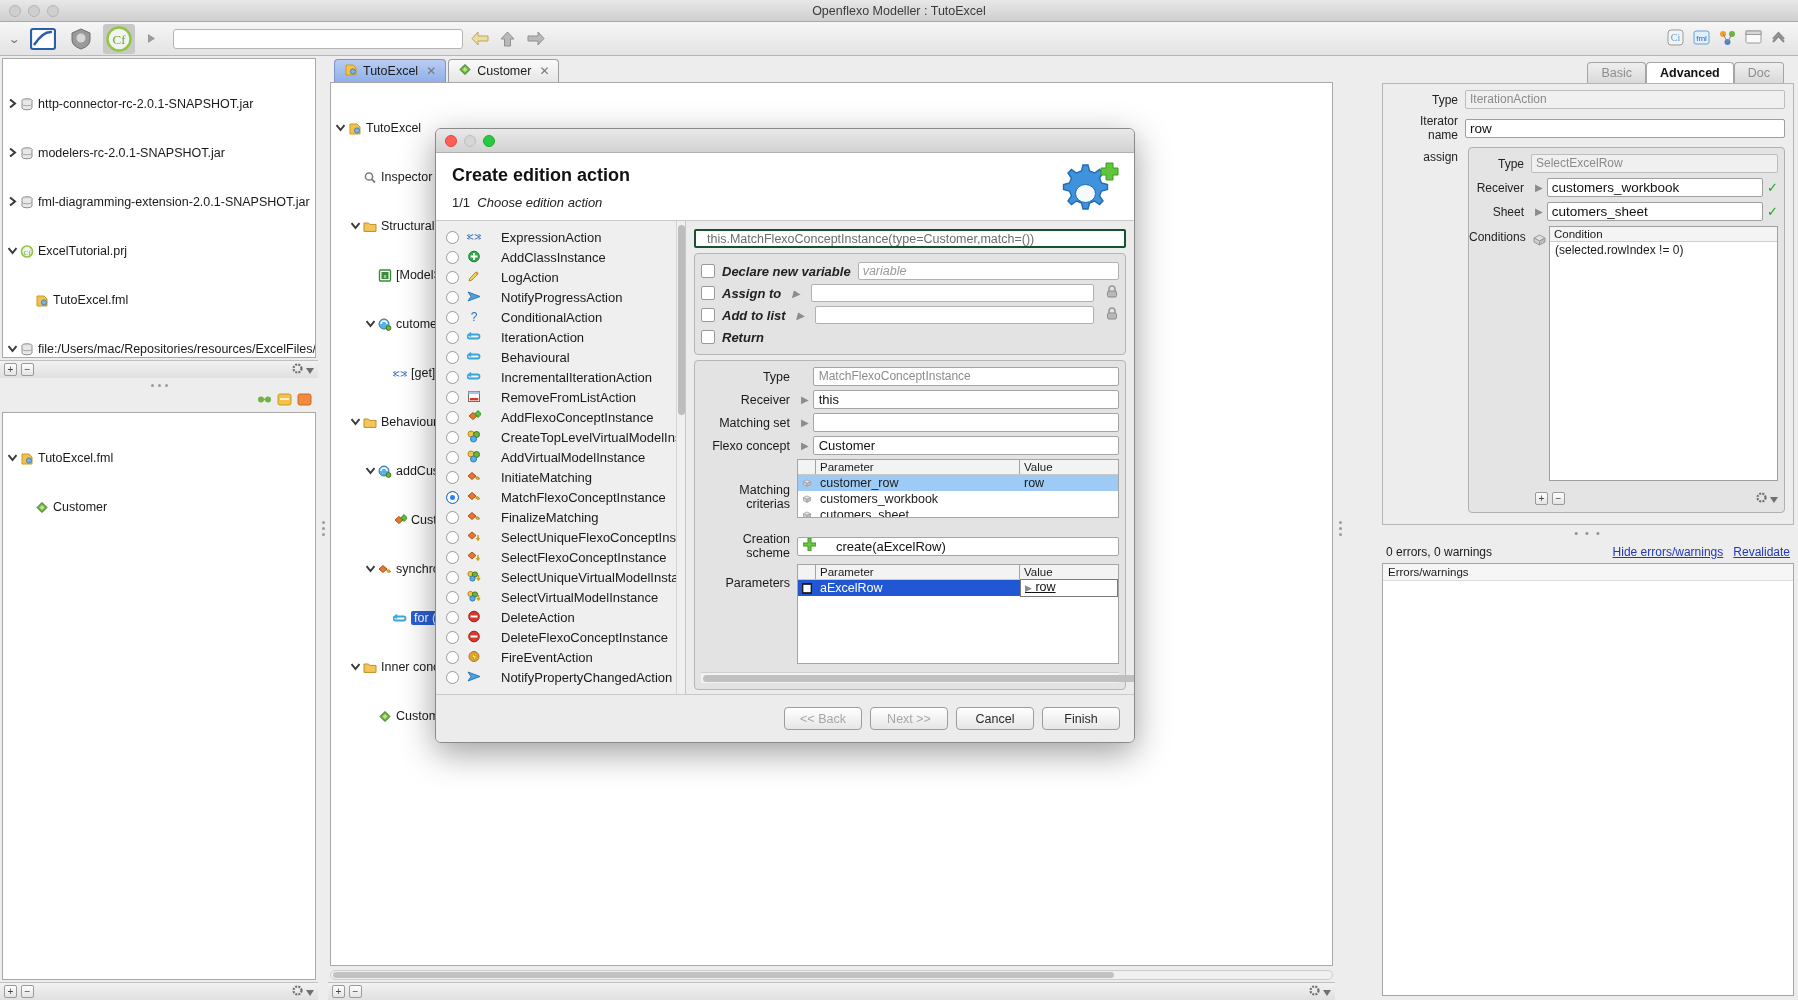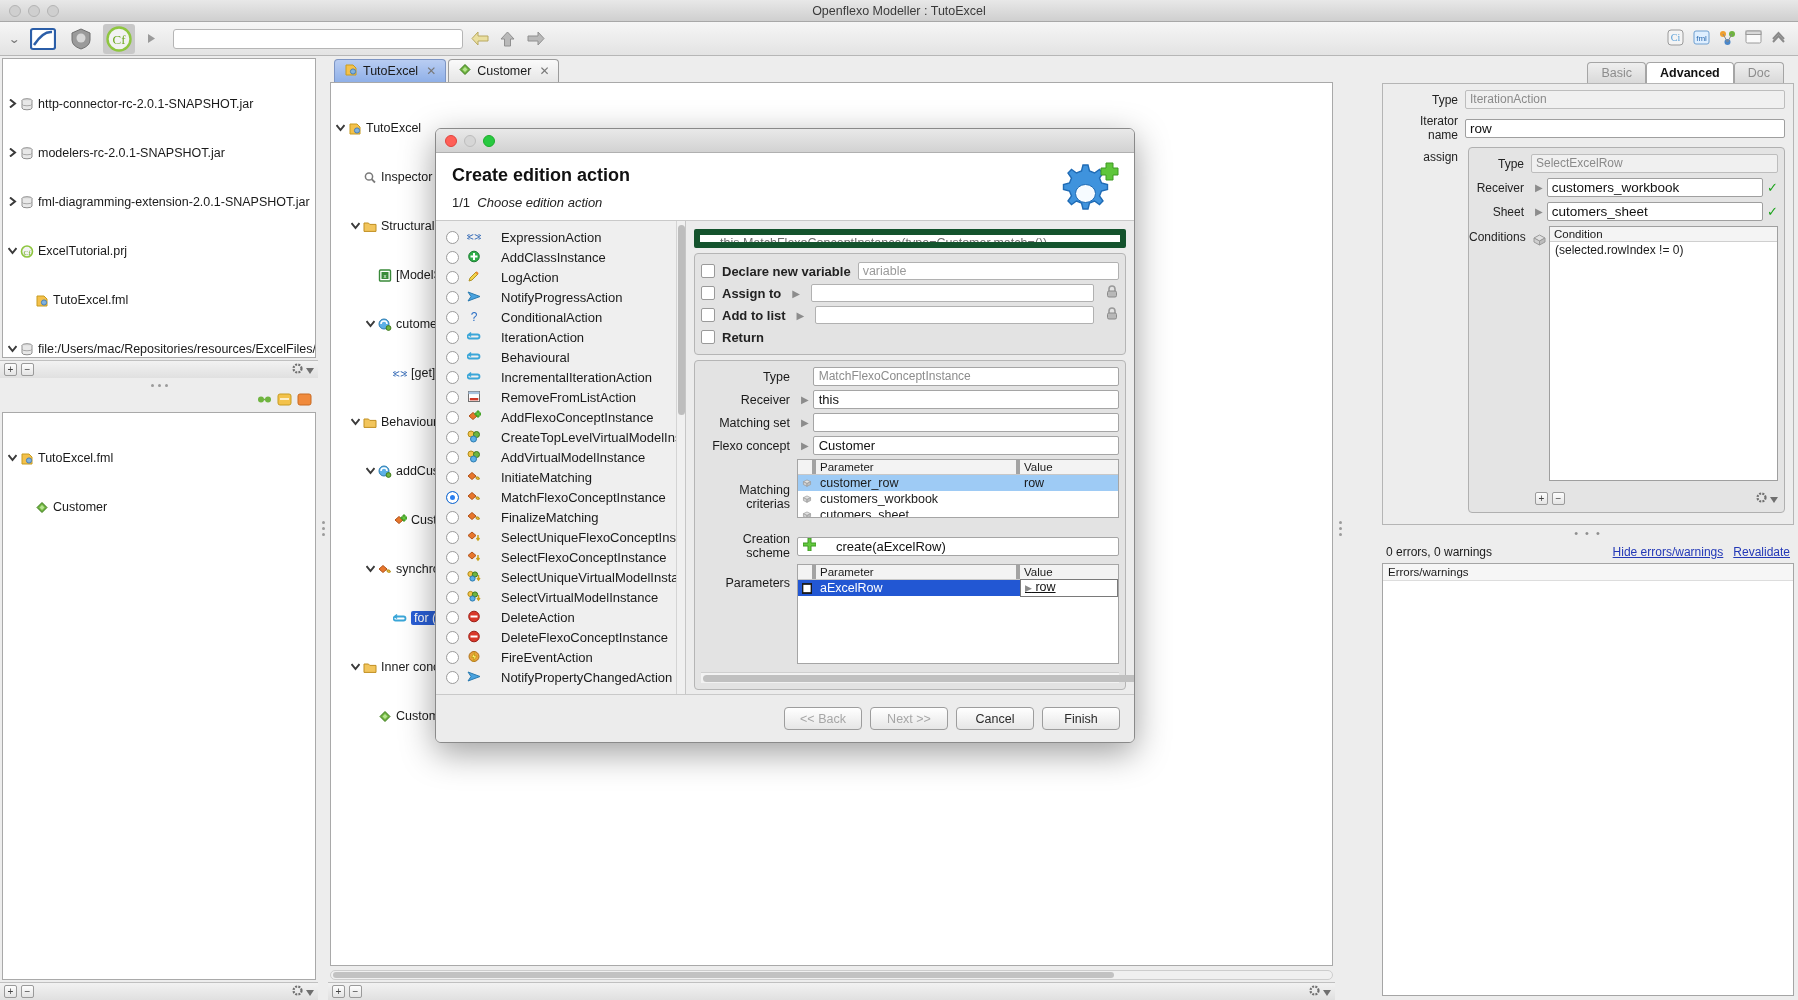--- a/index.html
+++ b/index.html
@@ -118,38 +118,38 @@
   .actions-col { width:250px; background:#efefef; border-right:1px solid #c6c6c6; position:relative; overflow:hidden;}
   .act-list { padding:6px 0 0 10px; }
   .act-row { display:flex; align-items:center; height:20px; gap:8px; cursor:pointer;}
   .radio { width:13px; height:13px; border-radius:50%; border:1px solid #9b9b9b; background:#fff; flex:0 0 13px;}
   .radio.on { border:1px solid #1f6fd0; background:#2b7ff0; box-shadow:inset 0 0 0 3px #fff, inset 0 0 0 4px #2b7ff0;}
   .act-ico { width:14px; flex:0 0 14px; text-align:center; font-size:11px;}
   .act-lbl { font-size:13px; white-space:nowrap;margin-left:12px; }
   .act-scroll { position:absolute; right:0; top:0; bottom:0; width:9px; background:#f0f0f0; border-left:1px solid #d4d4d4;}
   .act-thumb { position:absolute; top:4px; left:1px; width:7px; height:190px; border-radius:4px; background:#bdbdbd;}
   .detail-col { flex:1; padding:8px 8px 4px 8px; display:flex; flex-direction:column; overflow:hidden;}
-  .expr { height:19px; background:#fff; border:6px solid #14532d; border-radius:2px; font-size:12.5px;
-          padding:0 20px; line-height:17px; color:#6d6d6d; white-space:nowrap; overflow:hidden;}
+  .expr { height:19px; background:#fff; border:2px solid #14532d; border-radius:2px; font-size:12.5px;
+          padding:0 11px; line-height:17px; color:#6d6d6d; white-space:nowrap; overflow:hidden;}
   .grp { border:1px solid #b5b5b5; background:#e3e3e3; border-radius:4px; padding:6px; margin-top:5px;}
-  .cbrow { display:flex; align-items:center; height:22px; gap:7px;}
+  .cbrow { display:flex; align-items:center; height:22px; gap:7px;font-style:italic;}
   .cb { width:14px; height:14px; border:1px solid #9a9a9a; background:#fff; border-radius:2px; flex:0 0 14px;}
   .cblab { font-size:13px; font-weight:bold; color:#222; }
   .cb-in { flex:1; height:18px; background:#fff; border:1px solid #b1b1b1; border-radius:2px; font-size:12.5px;
            padding:0 4px; line-height:16px; color:#9a9a9a;}
   .lockico { width:14px; margin-left:4px; flex:0 0 14px; text-align:center;}
   .drow { display:flex; align-items:center; margin-bottom:4px; }
   .dlab { width:96px; flex:0 0 96px; text-align:right; padding-right:7px; font-size:12.5px; color:#1a1a1a;}
   .din { flex:1; height:19px; background:#fff; border:1px solid #a5a5a5; border-radius:2px;
          font-size:13px; padding:0 5px; line-height:17px; color:#111; overflow:hidden; white-space:nowrap;}
   .din.ro { color:#8c8c8c; font-size:12px; background:#fff;}
   
   .tbl { flex:1; border:1px solid #a5a5a5; background:#fff; display:flex; flex-direction:column; overflow:hidden;}
   .tbl-hdr { display:flex; height:15px; background:#f3f3f3; border-bottom:1px solid #c8c8c8; font-size:11.5px;}
-  .th { padding:0 4px; line-height:14px; border-right:4px solid #a3a3a3; }
+  .th { padding:0 4px; line-height:14px; border-right:1px solid #a3a3a3; }
   .th.c1 { width:18px; flex:0 0 18px;}
   .th.c2 { flex:1; }
   .th.c3 { width:98px; flex:0 0 98px; border-right:none;}
   .tr { display:flex; height:16px; align-items:center; font-size:12.5px;}
   .tr.sel-light { background:#9ecbf5; }
   .tr.sel-dark  { background:#2257d3; color:#fff;}
   .td { padding:0 4px; line-height:15px; overflow:hidden; white-space:nowrap;}
   .td.c1 { width:18px; flex:0 0 18px; display:flex; align-items:center; justify-content:center;}
   .td.c2 { flex:1; }
   .td.c3 { width:98px; flex:0 0 98px;}

